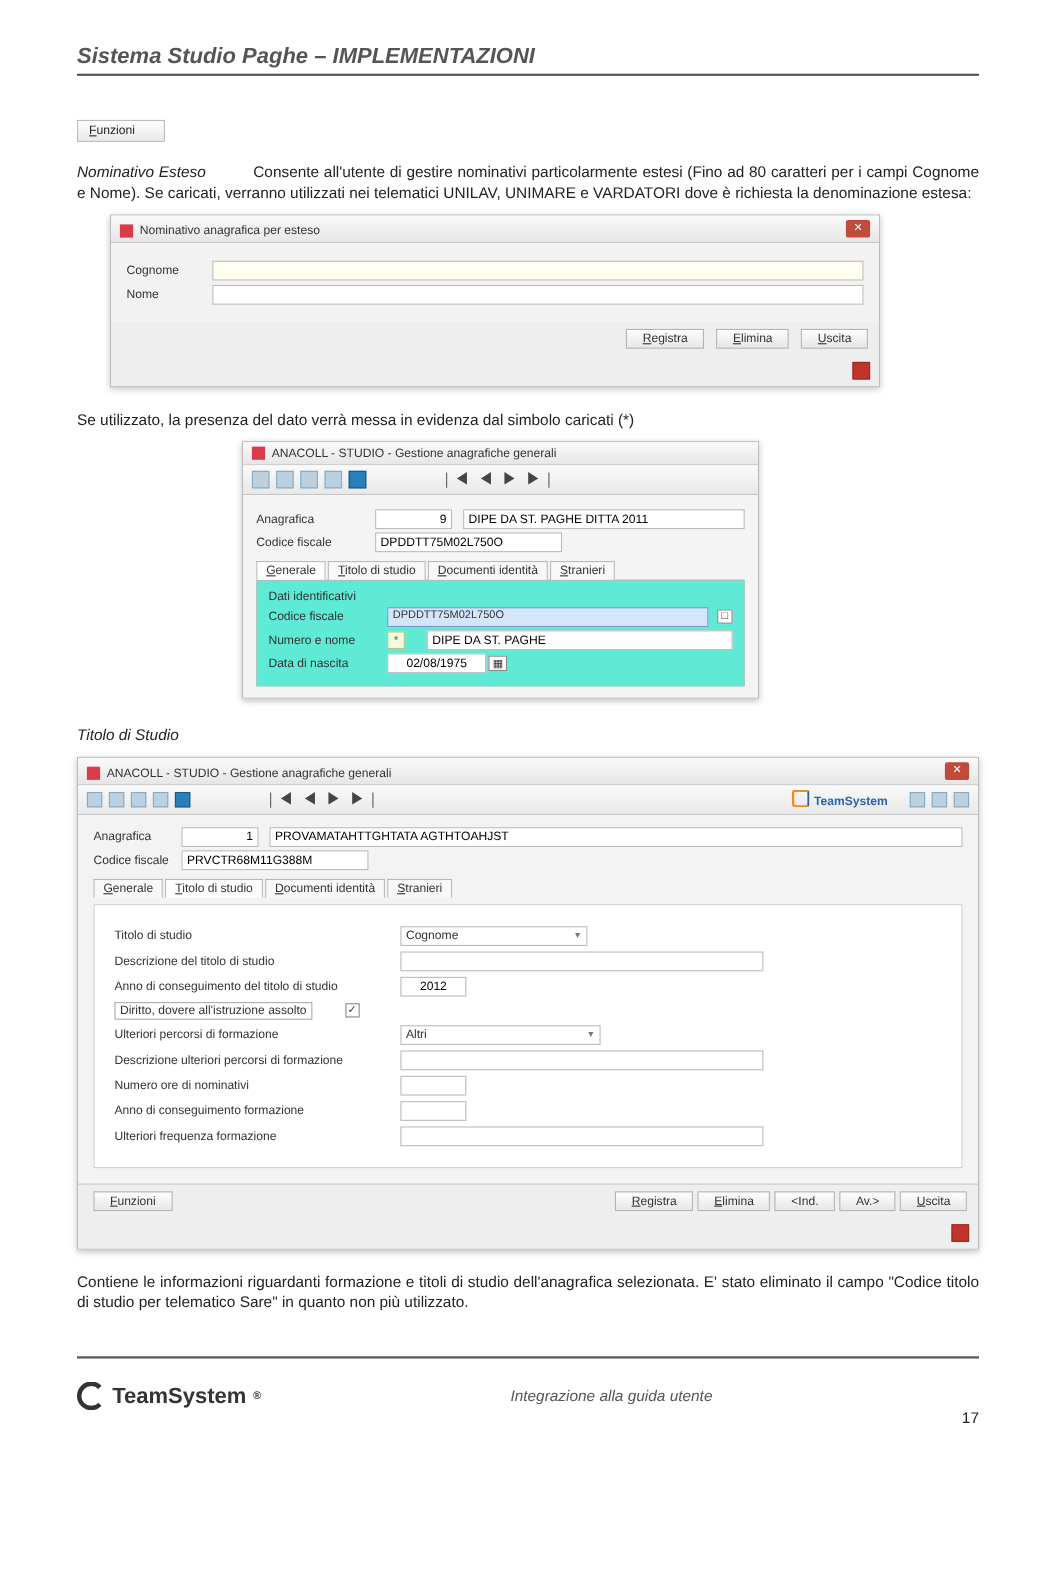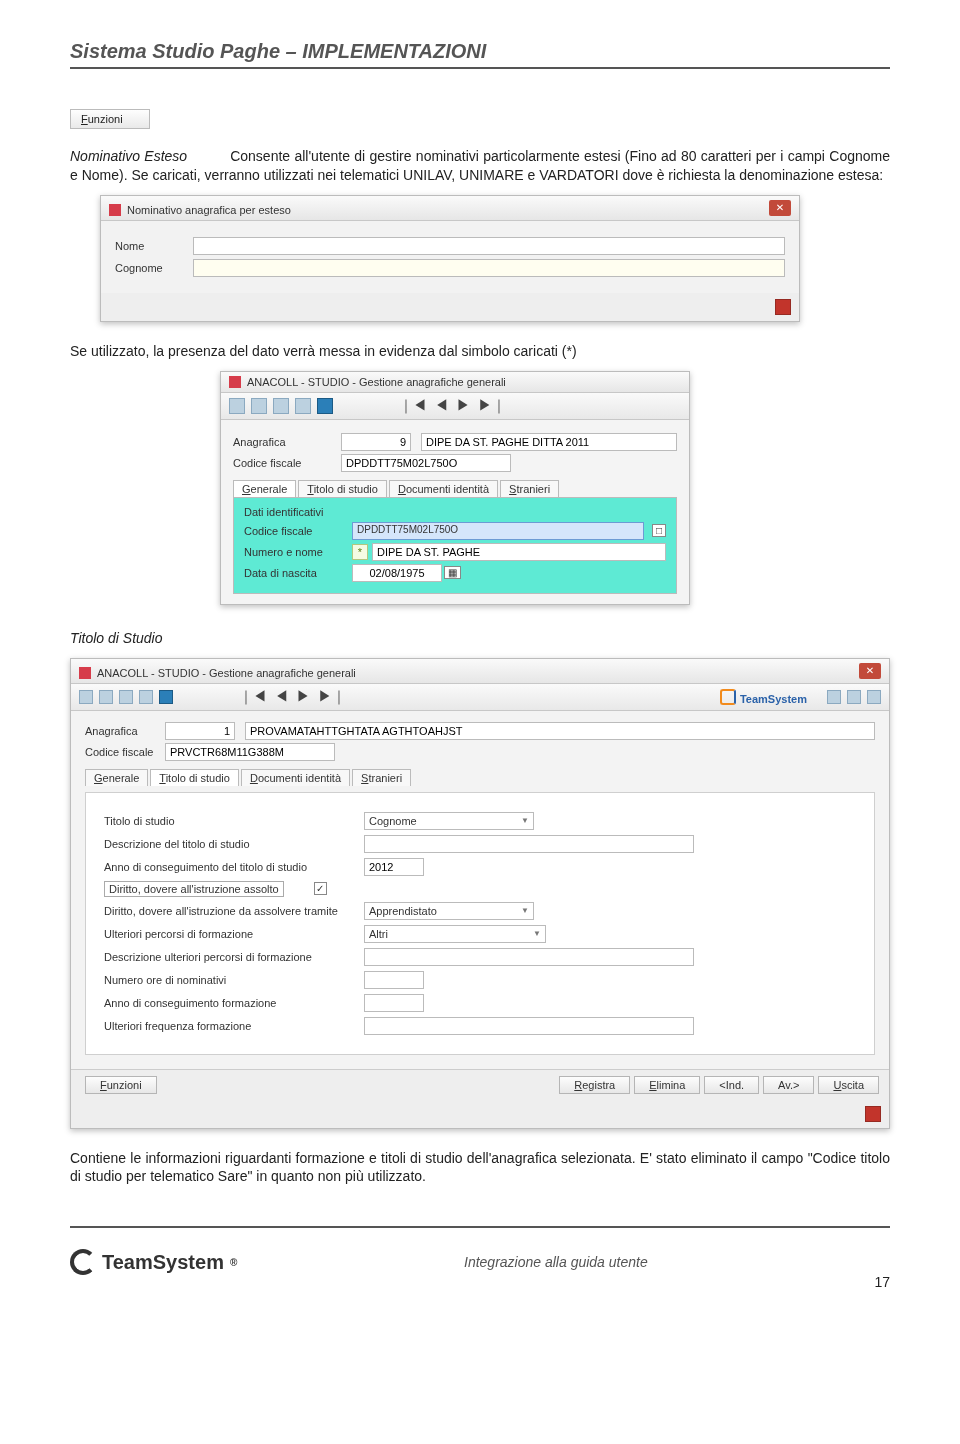--- a/index.html
+++ b/index.html
@@ -156,27 +156,35 @@
   </p>
 
   <div class="win" style="width:700px;margin-left:30px;">
     <div class="titlebar">
       <span class="sq"></span>
       <span>Nominativo anagrafica per esteso</span>
       <span class="close-x">✕</span>
     </div>
     <div class="win-body">
       <div class="fr">
+        <label>Cognome</label>
+        <input class="ip" style="">
+      </div>
+      <div class="fr">
         <label>Nome</label>
         <input class="ip white" style="">
       </div>
-      <div class="fr">
-        <label>Cognome</label>
-        <input class="ip" style="">
-      </div>
+    </div>
+    <div class="btnrow">
+      <span class="wbtn"><span style="text-decoration:underline">R</span>egistra</span>
+      <span class="wbtn"><span style="text-decoration:underline">E</span>limina</span>
+      <span class="wbtn"><span style="text-decoration:underline">U</span>scita</span>
+      
+      
+      
     </div>
     <div style="background:#eee;padding:2px;overflow:hidden;">
         <div class="red-sq"></div>
         <div style="clear:both"></div>
       </div>
   </div>
 
   <p>Se utilizzato, la presenza del dato verrà messa in evidenza dal simbolo caricati (*)</p>
 
   <div class="win win2">
@@ -217,21 +225,21 @@
         <div class="grp-title">Dati identificativi</div>
         <div class="row2">
           <span class="lab">Codice fiscale</span>
           <div class="yellowbox"><span style="font-size:10px;padding:0 4px;">DPDDTT75M02L750O</span></div>
           <span style="width:8px"></span>
             <span class="tag-b">□</span>
         </div>
         <div class="row2">
           <span class="lab">Numero e nome</span>
           <span class="star">*</span>
-          <input class="sip" style="flex: 1 1 0%;" value="DIPE DA ST. PAGHE">
+          <input class="sip" style="flex: 1 1 0%; margin-left: 16px;" value="DIPE DA ST. PAGHE">
         </div>
         <div class="row2">
           <span class="lab">Data di nascita</span>
           <input class="sip" style="width: 90px; text-align: center;" value="02/08/1975">
           <span class="tag-b" style="margin-left:2px">▦</span>
         </div>
       </div>
     </div>
   </div>
 
@@ -281,29 +289,25 @@
         <div class="f3row">
           <span class="lab">Titolo di studio</span>
           <span class="sel" style="width:170px">Cognome</span>
         </div>
         <div class="f3row">
           <span class="lab">Descrizione del titolo di studio</span>
           <input class="sip" style="width: 330px;">
         </div>
         <div class="f3row">
           <span class="lab">Anno di conseguimento del titolo di studio</span>
-          <input class="sip" style="width: 60px; text-align: left;" value="2012">
+          <input class="sip" style="width: 60px; text-align: center;" value="2012">
         </div>
         <div class="f3row">
           <span class="lab" style="border:1px solid #aaa;padding:1px 4px;width:auto;margin-right:30px;">Diritto, dovere all'istruzione assolto</span>
           <span class="chk on"></span>
-        </div>
-        <div class="f3row">
-          <span class="lab">Diritto, dovere all'istruzione da assolvere tramite</span>
-          <span class="sel" style="width:170px">Apprendistato</span>
         </div>
         <div class="f3row">
           <span class="lab">Ulteriori percorsi di formazione</span>
           <span class="sel" style="width:182px">Altri</span>
         </div>
         <div class="f3row">
           <span class="lab">Descrizione ulteriori percorsi di formazione</span>
           <input class="sip" style="width: 330px;">
         </div>
         <div class="f3row">

